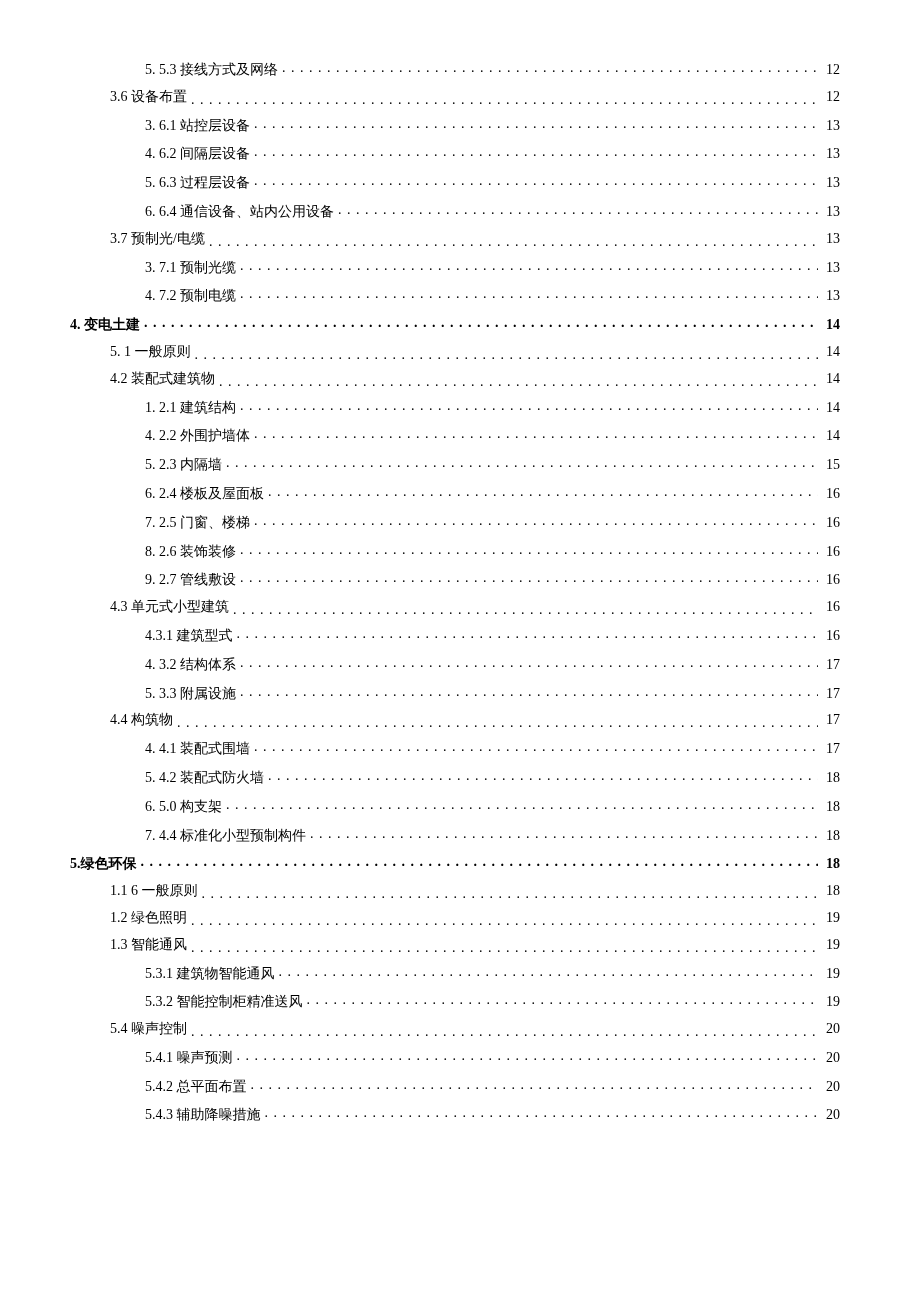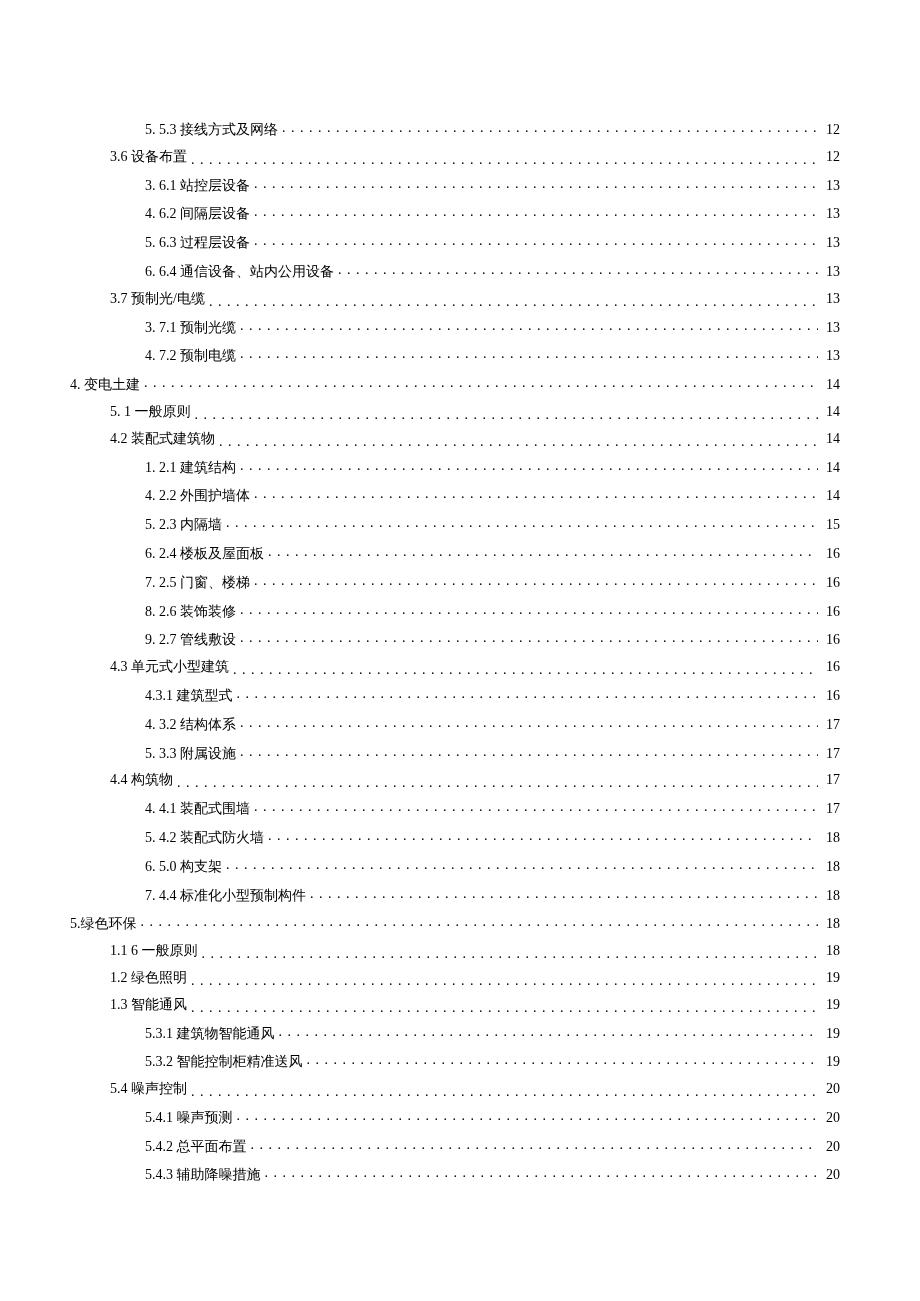--- a/index.html
+++ b/index.html
@@ -8,21 +8,21 @@
     background: #fff;
     font-family: "SimSun", "宋体", serif;
     font-size: 14px;
     color: #000;
   }
   .page {
     width: 920px;
     height: 1301px;
     position: relative;
     box-sizing: border-box;
-    padding: 120px 80px 0 70px;
+    padding: 60px 80px 0 70px;
   }
   .toc-line {
     display: flex;
     align-items: baseline;
     white-space: nowrap;
     margin-bottom: 10px;
     line-height: 1.2;
   }
   .toc-label {
     flex: 0 0 auto;
@@ -43,21 +43,21 @@
     letter-spacing: 1px;
   }
   .toc-page {
     flex: 0 0 auto;
     text-align: right;
     min-width: 18px;
   }
   .indent-0 { padding-left: 0px; }
   .indent-1 { padding-left: 40px; align-items: flex-end; }
   .indent-2 { padding-left: 75px; }
-  .bold { font-weight: normal; }
+  .bold { font-weight: bold; }
 </style>
 </head>
 <body>
 
 <div class="page">
   <div id="toc-container">
       <div class="toc-line indent-2">
         <span class="toc-label">5.  5.3 接线方式及网络</span>
         <span class="toc-dots"></span>
         <span class="toc-page">12</span>

